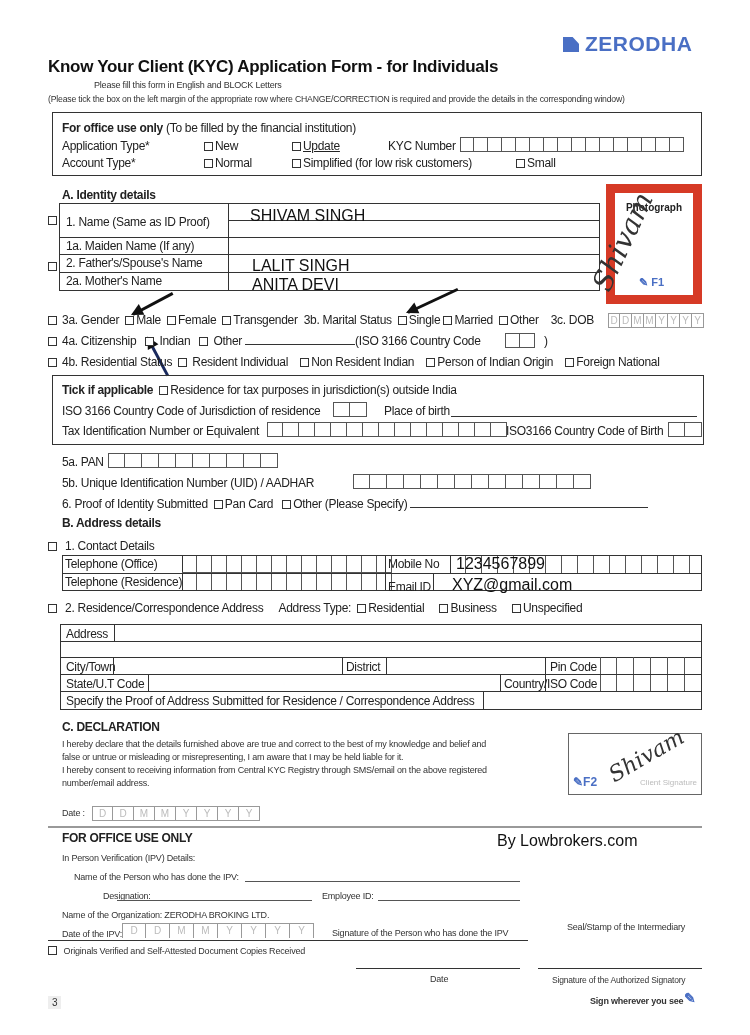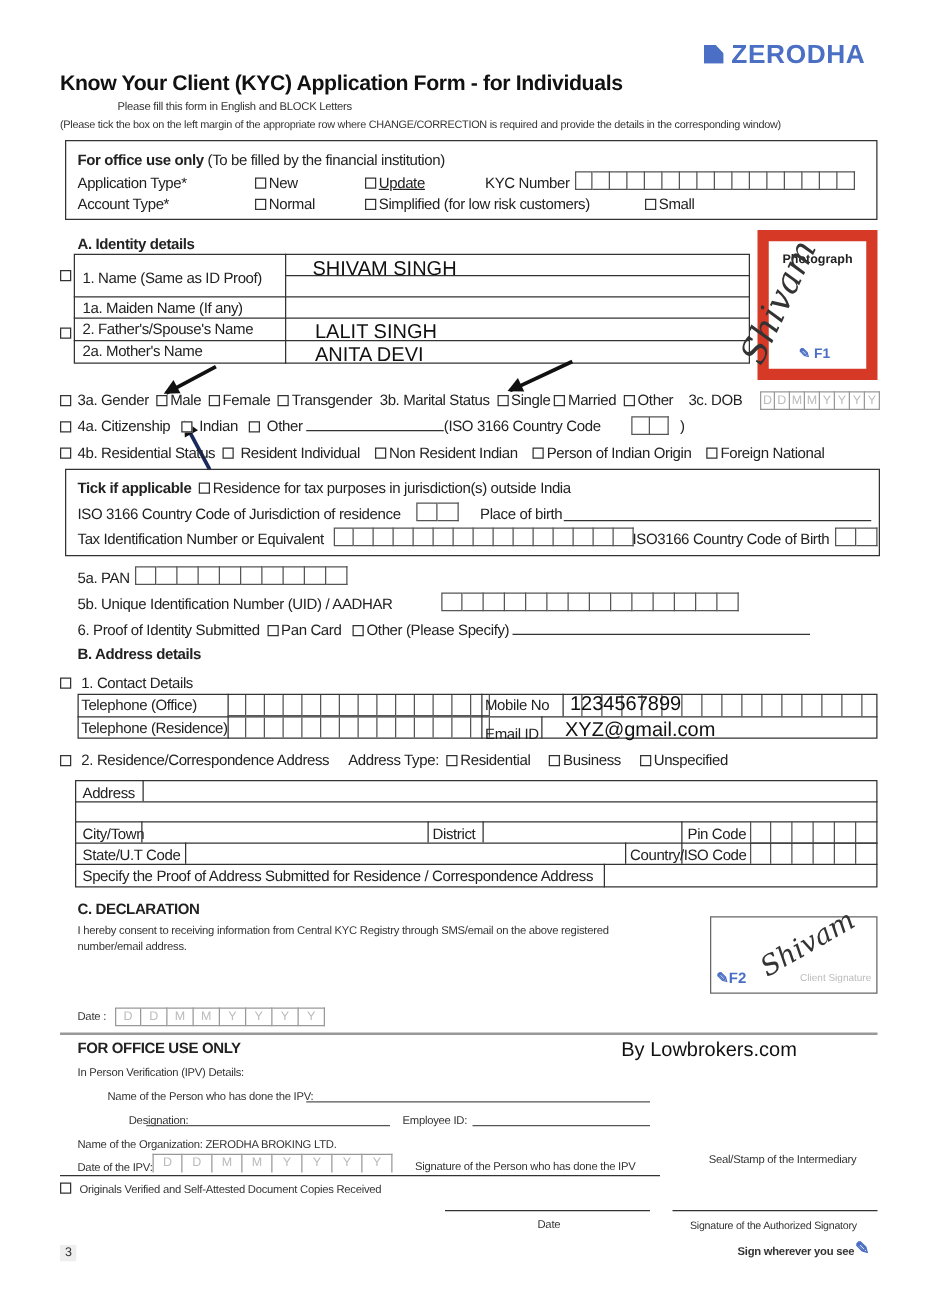--- a/index.html
+++ b/index.html
@@ -318,20 +318,22 @@
 <div class="vline" style="left:500px; top:674px; height:17px;"></div>
 <div class="abs lbl" style="left:66px; top:677px;">State/U.T Code</div>
 <div class="abs" style="left:150px; top:676px; width:348px; height:14px;"></div>
 <div class="row-line" style="left:60px; top:691px; width:642px;"></div>
 <div class="abs lbl" style="left:66px; top:694px;">Specify the Proof of Address Submitted for Residence / Correspondence Address</div>
 <div class="vline" style="left:483px; top:691px; height:19px;"></div>
 <div class="abs" style="left:485px; top:693px; width:212px; height:15px;"></div>
 
 <div class="abs lbl bold" style="left:62px; top:720px;">C. DECLARATION</div>
 <div class="abs small" style="left:62px; top:738px; line-height:13px;">
+  <div>I hereby declare that the details furnished above are true and correct to the best of my knowledge and belief and</div>
+  <div>false or untrue or misleading or misrepresenting, I am aware that I may be held liable for it.</div>
   <div>I hereby consent to receiving information from Central KYC Registry through SMS/email on the above registered</div>
   <div>number/email address.</div>
 </div>
 <div class="abs small" style="left:62px; top:808px;">Date :</div>
 <div class="abs cells greycells" style="left:92px; top:806px;">
   <span style="width:21px">D</span>
     <span style="width:21px">D</span>
     <span style="width:21px">M</span>
     <span style="width:21px">M</span>
     <span style="width:21px">Y</span>
@@ -344,21 +346,21 @@
   <div class="pen" style="position:absolute; left:4px; bottom:5px; font-size:12px;"><span>✎</span><span>F2</span></div>
   <div style="position:absolute; right:4px; bottom:7px; font-size:8px; color:#bbb;">Client Signature</div>
 </div>
 <div class="sig" style="left:605px; top:743px; font-size:22px; transform:rotate(-30deg);">Shivam</div>
 
 <div class="abs" style="left:48px; top:826px; width:654px; border-top:2px solid #999;"></div>
 
 <div class="abs lbl bold" style="left:62px; top:831px;">FOR OFFICE USE ONLY</div>
 <div class="abs" style="left:497px; top:832px; font-size:16px; color:#111;">By Lowbrokers.com</div>
 <div class="abs small" style="left:62px; top:853px;">In Person Verification (IPV) Details:</div>
-<div class="abs small" style="left:74px; top:872px;padding-left:12px;">Name of the Person who has done the IPV:</div>
+<div class="abs small" style="left:62px; top:872px;padding-left:12px;">Name of the Person who has done the IPV:</div>
 <div class="abs" style="left:245px; top:881px; width:275px; border-top:1px solid #555;"></div>
 <div class="abs small" style="left:62px; top:891px;margin-left:41px;">Designation:</div>
 <div class="abs" style="left:117px; top:900px; width:195px; border-top:1px solid #555;"></div>
 <div class="abs small" style="left:322px; top:891px;">Employee ID:</div>
 <div class="abs" style="left:378px; top:900px; width:142px; border-top:1px solid #555;"></div>
 <div class="abs small" style="left:62px; top:910px;">Name of the Organization: ZERODHA BROKING LTD.</div>
 <div class="abs small" style="left:62px; top:929px;">Date of the IPV:</div>
 <div class="abs cells greycells" style="left:122px; top:923px;">
   <span style="width:24px;border-bottom:none">D</span>
     <span style="width:24px;border-bottom:none">D</span>

